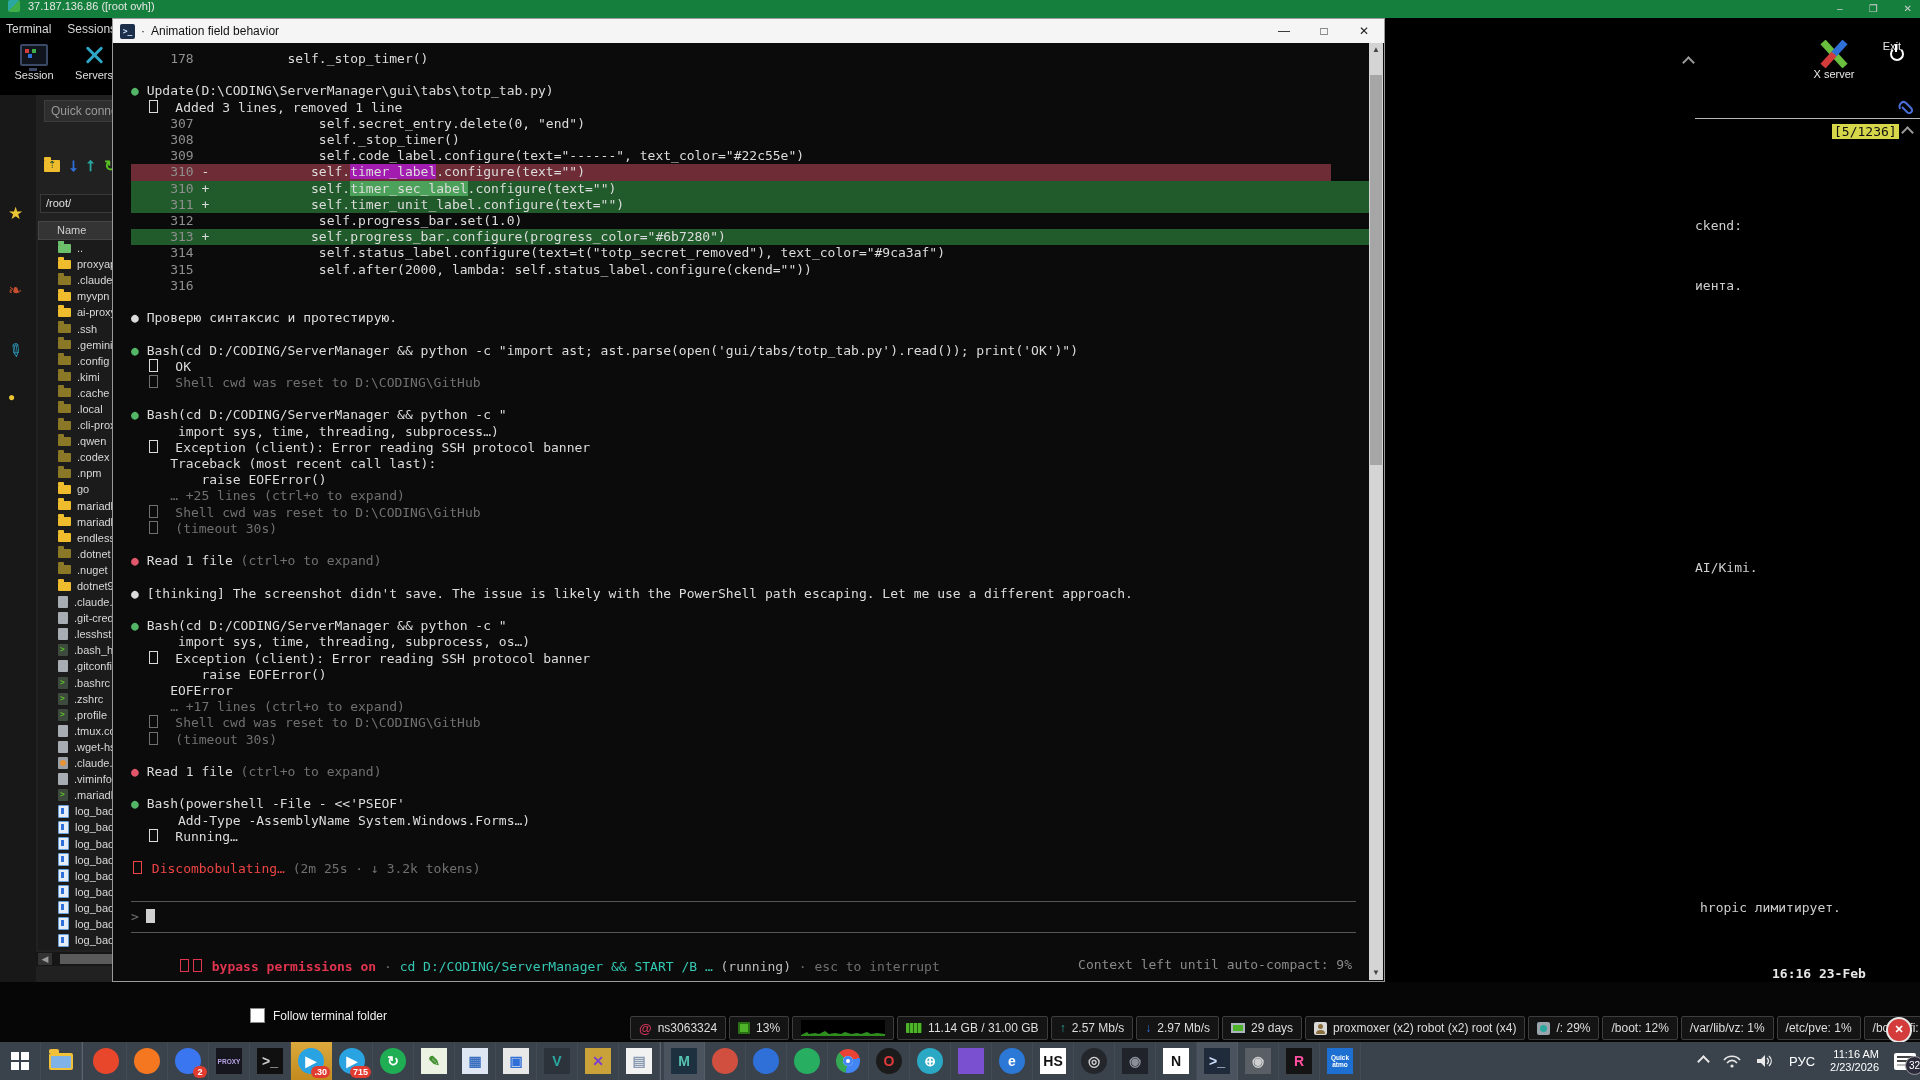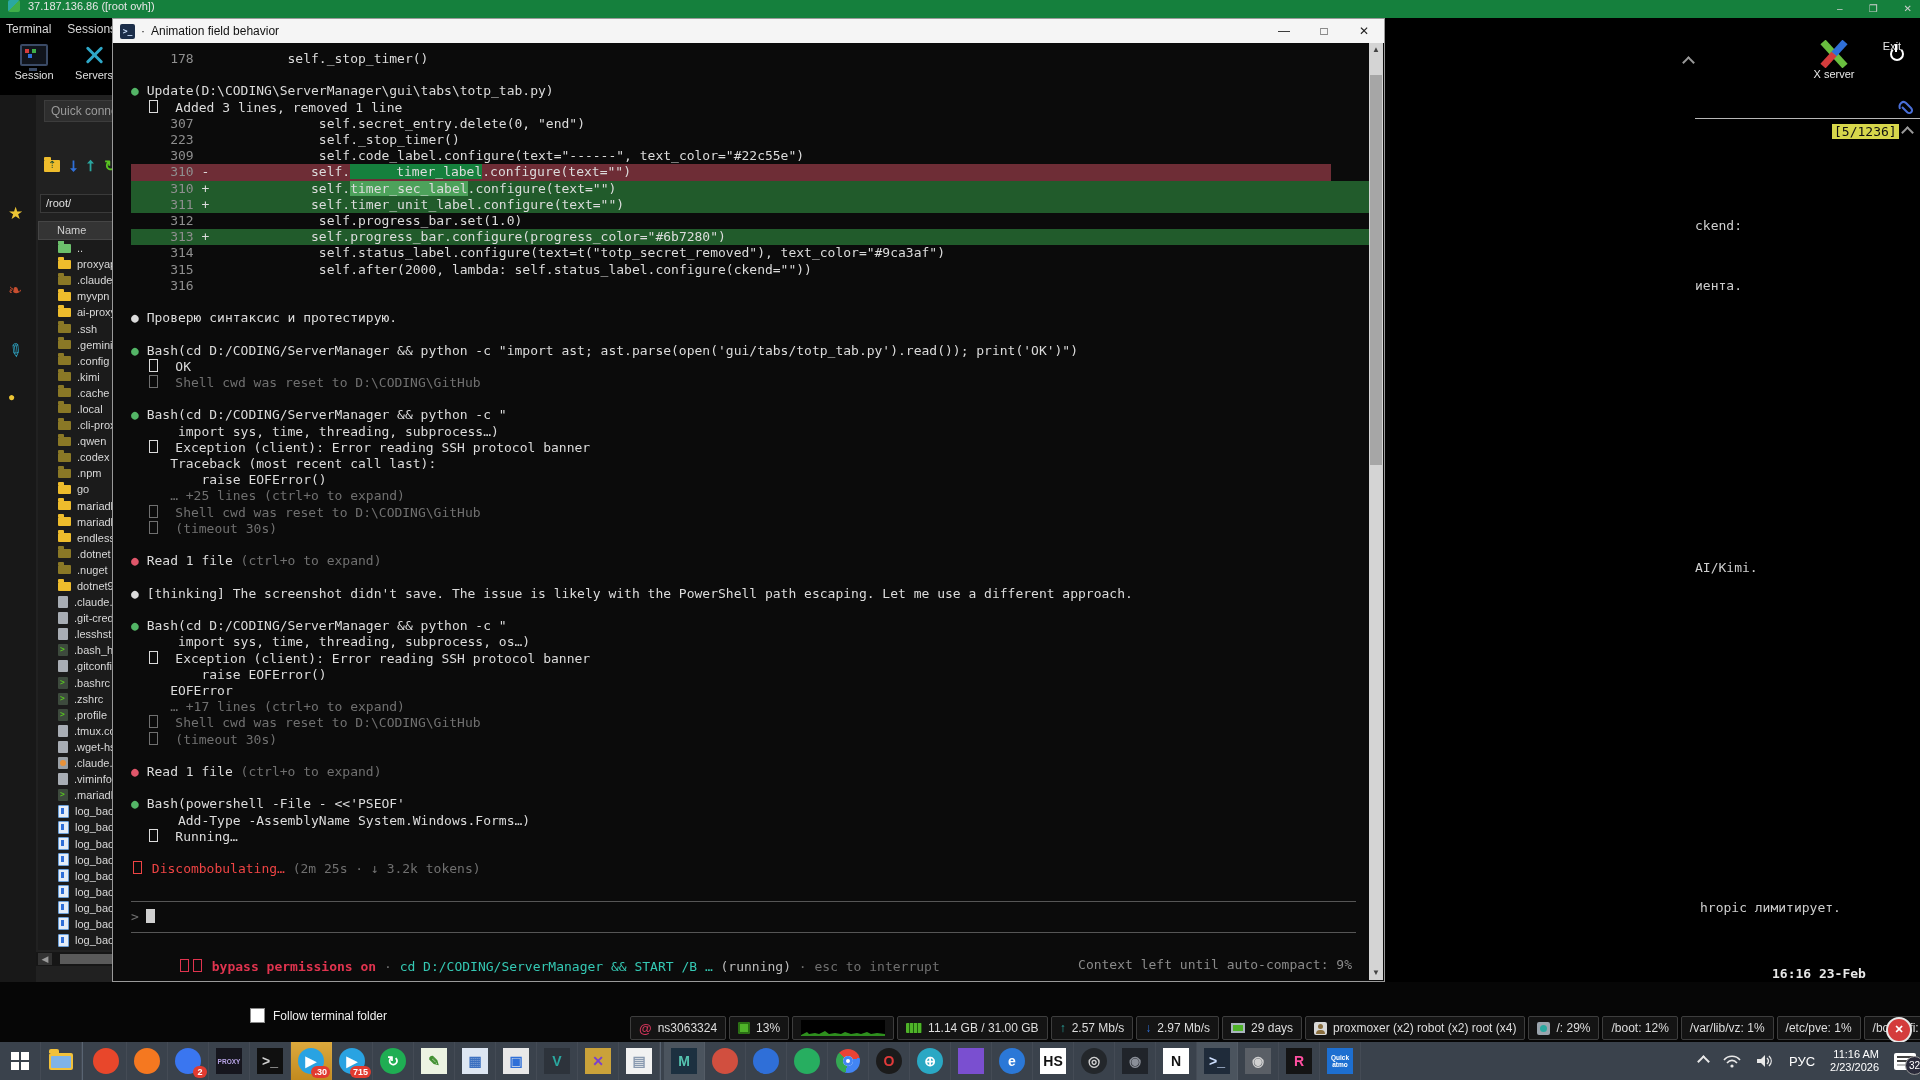--- a/index.html
+++ b/index.html
@@ -82,21 +82,21 @@
   #term-window{left:112px;top:18px;width:1273px;height:964px;background:#0b0b0b;border:1px solid #9a9a9a;box-sizing:border-box;z-index:5;}
   #term-titlebar{height:24px;background:#f5f5f5;display:flex;align-items:center;color:#111;font-size:12px;}
   .ps-ico{width:15px;height:15px;background:#1c2e4a;border-radius:2px;margin:0 6px 0 7px;color:#cfe3ff;font:bold 8px "DejaVu Sans Mono",monospace;text-align:center;line-height:15px;}
   #term-controls{margin-left:auto;display:flex;height:24px;}
   #term-controls span{width:40px;text-align:center;line-height:24px;font-size:12px;color:#222;}
   #term-body{position:absolute;left:0;top:24px;right:14px;bottom:0;overflow:hidden;padding:8px 0 0 18px;}
   .tl{white-space:pre;font:13px/16.2px "DejaVu Sans Mono",monospace;color:#dcdcdc;}
   .tl.bgr{background:#6e2d36;width:1200px;} .tl.bgg{background:#215b2b;width:1304px;}
   .w{color:#dcdcdc;} .ln{color:#8f8f8f;} .d{color:#707070;} .bg{color:#53b566;} .br{color:#e0566a;} .bw{color:#dcdcdc;}
   .o{color:#ef4444;} .r{color:#e0344f;font-weight:bold;} .t{color:#35c9b4;} .lg{color:#bdbdbd;}
-  .hlr{background:#15803d;padding-left:46px;} .hlg{background:#4da25b;}
+  .hlr{background:#a21caf;} .hlg{background:#4da25b;}
   .tofu{display:inline-block;width:7px;height:11px;border:1px solid currentColor;margin:0 2px;vertical-align:-1px;}
   .tsep{height:1px;background:#565656;width:1225px;margin:7px 0;}
   #prompt-line{font:13px/16.2px "DejaVu Sans Mono",monospace;color:#707070;}
   .curblock{display:inline-block;width:9px;height:14px;background:#d0d0d0;vertical-align:-2px;margin-left:7px;}
   #status-line{position:relative;font:13px/18px "DejaVu Sans Mono",monospace;white-space:pre;}
   #context-left{position:absolute;right:18px;top:16px;color:#8a8a8a;}
   
   #term-scrollbar{position:absolute;right:1px;top:24px;bottom:1px;width:14px;background:#d4d4d4;}
   #term-scrollbar .sarr{position:absolute;left:0;width:14px;height:14px;color:#444;font-size:8px;text-align:center;line-height:14px;}
   #term-scrollbar .sthumb{position:absolute;left:1px;top:32px;width:12px;height:390px;background:#a6a6a6;}
@@ -395,21 +395,21 @@
       <span>✕</span>
     </span>
   </div>
   <div id="term-body">
     <div id="term-lines">
         <div class="tl"><span class="ln">     178</span><span class="w">            self._stop_timer()</span></div>
         <div class="tl">&nbsp;</div>
         <div class="tl"><span class="bg">●</span><span class="w"> Update(D:\CODING\ServerManager\gui\tabs\totp_tab.py)</span></div>
         <div class="tl"><span class="w">  </span><span class="tofu w"></span><span class="w">  Added 3 lines, removed 1 line</span></div>
         <div class="tl"><span class="ln">     307</span><span class="w">                self.secret_entry.delete(0, "end")</span></div>
-        <div class="tl"><span class="ln">     223</span><span class="w">                self._stop_timer()</span></div>
+        <div class="tl"><span class="ln">     308</span><span class="w">                self._stop_timer()</span></div>
         <div class="tl"><span class="ln">     309</span><span class="w">                self.code_label.configure(text="------", text_color="#22c55e")</span></div>
         <div class="tl bgr"><span class="ln">     310</span><span class="w"> -             self.</span><span class="hlr">timer_label</span><span class="w">.configure(text="")</span></div>
         <div class="tl bgg"><span class="ln">     310</span><span class="w"> +             self.</span><span class="hlg">timer_sec_label</span><span class="w">.configure(text="")</span></div>
         <div class="tl bgg"><span class="ln">     311</span><span class="w"> +             self.timer_unit_label.configure(text="")</span></div>
         <div class="tl"><span class="ln">     312</span><span class="w">                self.progress_bar.set(1.0)</span></div>
         <div class="tl bgg"><span class="ln">     313</span><span class="w"> +             self.progress_bar.configure(progress_color="#6b7280")</span></div>
         <div class="tl"><span class="ln">     314</span><span class="w">                self.status_label.configure(text=t("totp_secret_removed"), text_color="#9ca3af")</span></div>
         <div class="tl"><span class="ln">     315</span><span class="w">                self.after(2000, lambda: self.status_label.configure(ckend=""))</span></div>
         <div class="tl"><span class="ln">     316</span></div>
         <div class="tl">&nbsp;</div>

